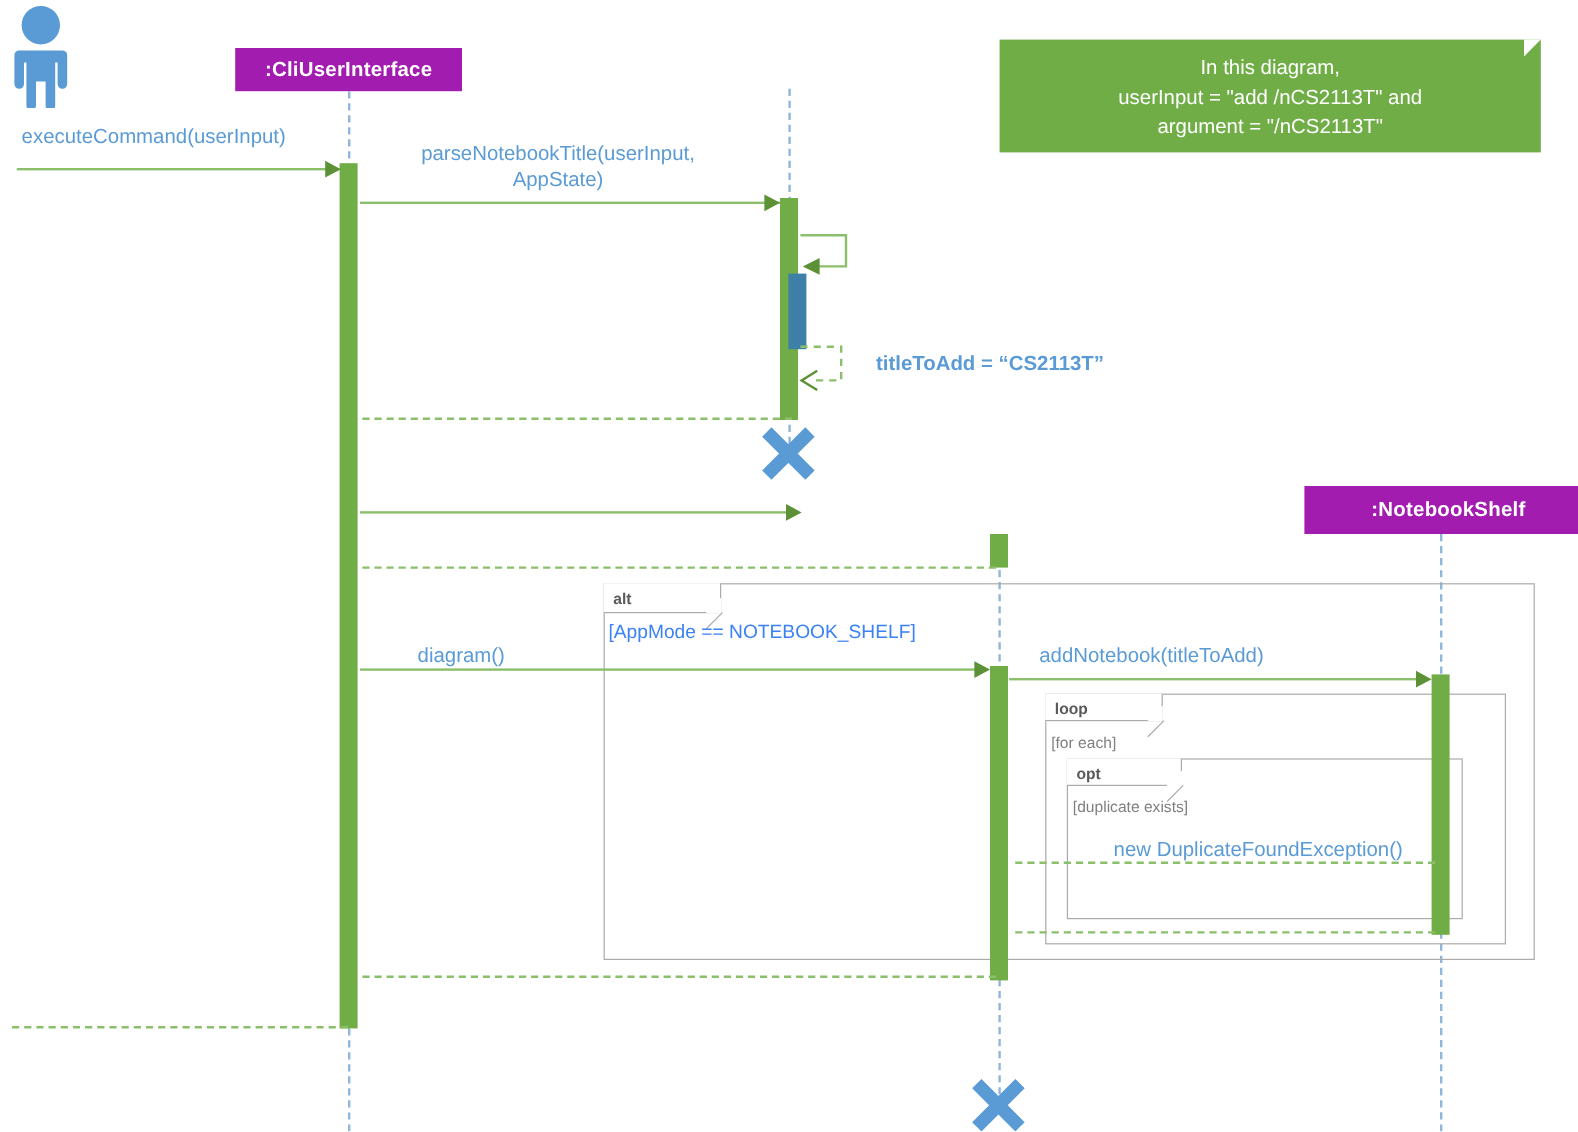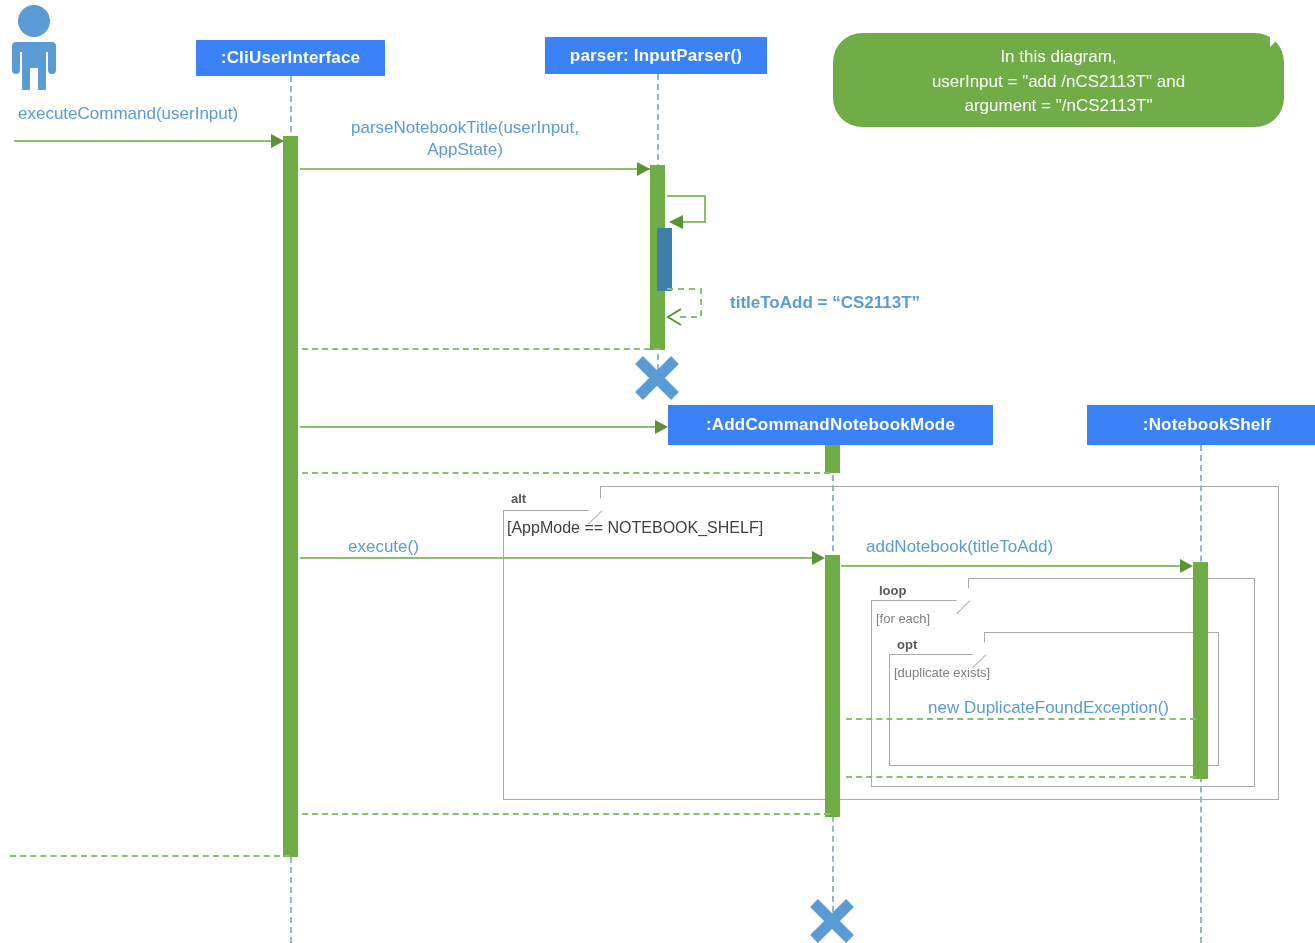--- a/index.html
+++ b/index.html
@@ -11,21 +11,21 @@
   #canvas{
     position:relative;
     width:1315px;
     height:943px;
     background:#ffffff;
     overflow:hidden;
   }
   
   .participant{
     position:absolute;
-    background:#3b82f6;
+    background:#a21caf;
     color:#ffffff;
     font-weight:bold;
     font-size:17px;
     display:flex;
     align-items:center;
     justify-content:center;
     letter-spacing:.2px;
     white-space:nowrap;
     box-sizing:border-box;
   }
@@ -75,21 +75,20 @@
   .note{
     position:absolute;
     background:#70AD47;
     color:#ffffff;
     font-size:17px;
     text-align:center;
     line-height:1.45;
     padding-top:12px;
     box-sizing:border-box;
     white-space:pre-line;
-    border-radius:29px;
   }
   .note-fold{
     position:absolute;
     width:0;height:0;
     border-left:14px solid #ffffff;
     border-bottom:14px solid transparent;
   }
   
   .fragment{
     position:absolute;
@@ -129,43 +128,41 @@
     font-weight:bold;
     color:#595959;
   }
   .frag-guard{
     position:absolute;
     font-size:13px;
     color:#808080;
     white-space:nowrap;
   }
   .frag-guard.blue{
-    color:#404040;
+    color:#3b82f6;
     font-size:16px;
   }
   
   .actor{ position:absolute; }
   
   .destroy{ position:absolute; }
 </style>
 </head>
 <body>
 
 <div id="canvas">
 
   <div class="actor" style="left:4px; top:4px; width:62px; height:86px;">
     <svg width="62" height="86" viewBox="0 0 62 86">
       <circle cx="30" cy="17" r="16" fill="#5B9BD5"></circle>
       <path d="M12 38 h36 a4 4 0 0 1 4 4 v24 a4 4 0 0 1 -8 0 v-18 h-2 v36 a4 4 0 0 1 -8 0 v-20 h-8 v20 a4 4 0 0 1 -8 0 v-36 h-2 v18 a4 4 0 0 1 -8 0 v-24 a4 4 0 0 1 4 -4 z" fill="#5B9BD5"></path>
     </svg>
   </div>
 
   <div class="participant" style="left:196px; top:40px; width:189px; height:36px;">:CliUserInterface</div>
-  <div class="participant" style="left:545px; top:37px; width:222px; height:37px;">parser: InputParser()</div>
-  <div class="participant" style="left:668px; top:405px; width:325px; height:40px;">:AddCommandNotebookMode</div>
   <div class="participant" style="left:1087px; top:405px; width:240px; height:40px;">:NotebookShelf</div>
 
   <div class="lifeline" style="left:290px; top:76px; height:867px;"></div>
   <div class="lifeline" style="left:657px; top:74px; height:306px;"></div>
   <div class="lifeline" style="left:832px; top:445px; height:477px;"></div>
   <div class="lifeline" style="left:1200px; top:445px; height:498px;"></div>
 
   <div class="note" style="left:833px; top:33px; width:451px; height:94px;">In this diagram,
 userInput = "add /nCS2113T" and
 argument = "/nCS2113T"</div>
@@ -232,21 +229,21 @@
   </svg>
 
   <div class="arrow" style="left:300px; top:426px; width:365px;"></div>
   <div class="arrowhead solid-right" style="left:655px; top:420px;"></div>
 
   <div class="arrow dashed" style="left:302px; top:472px; width:528px;"></div>
   <svg class="arrowhead open-left" style="left:294px; top:464px;" width="18" height="18" viewBox="0 0 18 18">
     <path d="M16 1 L2 9 L16 17" fill="none" stroke="#5C9136" stroke-width="2"></path>
   </svg>
 
-  <div class="msg-label" style="left:348px; top:536px;">execute()</div>
+  <div class="msg-label" style="left:348px; top:536px;">diagram()</div>
   <div class="arrow" style="left:300px; top:557px; width:513px;"></div>
   <div class="arrowhead solid-right" style="left:812px; top:551px;"></div>
 
   <div class="msg-label" style="left:866px; top:536px;">addNotebook(titleToAdd)</div>
   <div class="arrow" style="left:841px; top:565px; width:339px;"></div>
   <div class="arrowhead solid-right" style="left:1180px; top:559px;"></div>
 
   <div class="msg-label" style="left:928px; top:697px;">new DuplicateFoundException()</div>
   <div class="arrow dashed" style="left:846px; top:718px; width:350px;"></div>
   <svg class="arrowhead open-left" style="left:836px; top:710px;" width="18" height="18" viewBox="0 0 18 18">

